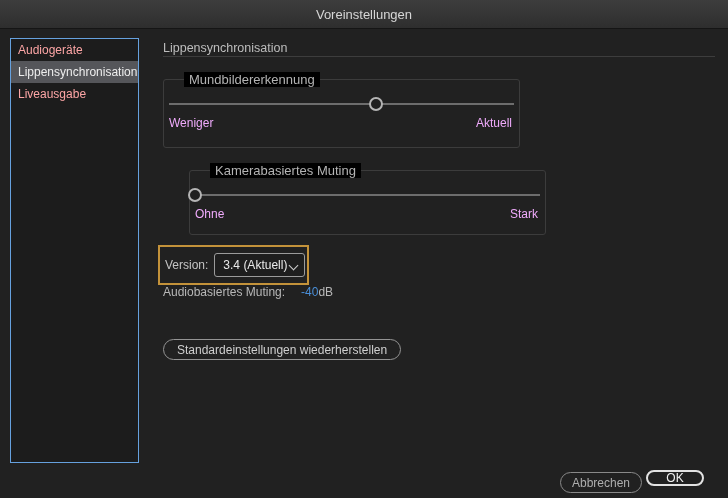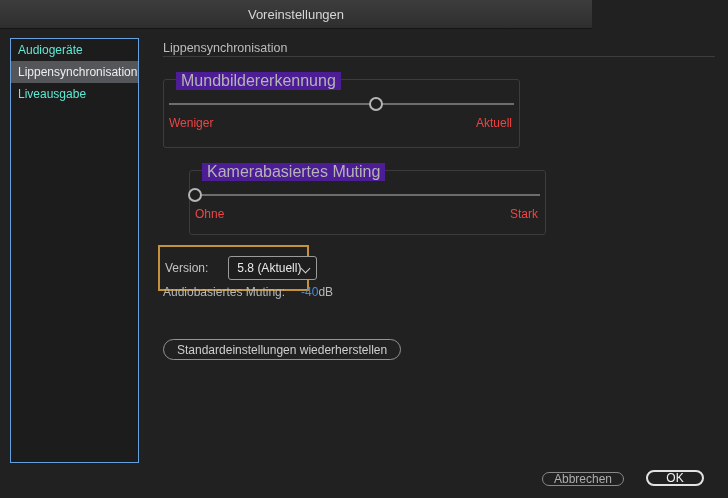--- a/index.html
+++ b/index.html
@@ -14,21 +14,21 @@
   .dialog {
     position: relative;
     width: 728px;
     height: 498px;
     background: #212121;
   }
   
   .titlebar {
     position: absolute;
     left: 0; top: 0;
-    width: 592px; height: 28px;
+    width: 728px; height: 28px;
     background: linear-gradient(#3d3d3d, #2e2e2e);
     border-bottom: 1px solid #151515;
     display: flex;
     align-items: center;
     justify-content: center;
   }
   .titlebar-text {
     color: #d6d6d6;
     font-size: 13px;
   }
@@ -39,21 +39,21 @@
     width: 129px; height: 425px;
     background: #1c1c1c;
     border: 1px solid #66a1de;
     box-sizing: border-box;
   }
   .sidebar-item {
     height: 22px;
     line-height: 22px;
     padding-left: 7px;
     font-size: 12px;
-    color: #5eead4;
+    color: #fca5a5;
     cursor: default;
     white-space: nowrap;
   }
   .sidebar-item.selected {
     background: #55565a;
     color: #ededed;
   }
   
   .content-heading {
     position: absolute;
@@ -72,24 +72,24 @@
     left: 163px;
     width: 357px;
     border: 1px solid #3c3c3c;
     border-radius: 3px;
     box-sizing: border-box;
   }
   .fieldset-1 { top: 79px; height: 69px; }
   .fieldset-2 { top: 170px; height: 65px; margin-left: 26px; }
   .legend {
     position: absolute;
-    left: 12px; top: -8px;
-    background: #4c1d95;
+    left: 20px; top: -8px;
+    background: #000000;
     padding: 0 5px;
-    font-size: 16px;
+    font-size: 13px;
     color: #b4b4b4;
     white-space: nowrap;
   }
   .slider-track {
     position: absolute;
     left: 5px;
     width: 345px;
     height: 2px;
     background: #6d6d6d;
   }
@@ -103,33 +103,32 @@
     border-radius: 50%;
     background: #1f1f1f;
   }
   .slider-labels {
     position: absolute;
     left: 5px; right: 7px;
     top: 36px;
     display: flex;
     justify-content: space-between;
     font-size: 12px;
-    color: #ef4444;
+    color: #f0abfc;
   }
   
   .version-box {
     position: absolute;
     left: 158px; top: 245px;
-    width: 151px; height: 46px;
+    width: 151px; height: 40px;
     border: 2px solid #c3923a;
     box-sizing: border-box;
     display: flex;
     align-items: center;
     padding-left: 5px;
-    gap: 14px;
   }
   .version-label {
     font-size: 12px;
     color: #c4c4c4;
     margin-right: 6px;
     white-space: nowrap;
   }
   .version-select {
     width: 91px; height: 24px;
     background: #1e1e1e;
@@ -190,22 +189,22 @@
     cursor: default;
     white-space: nowrap;
   }
   .reset-button {
     left: 163px; top: 339px;
     height: 21px;
     padding: 8px 13px;
     color: #cfcfcf;
   }
   .cancel-button {
-    left: 542px; top: 472px;
-    width: 82px; height: 14px;
+    left: 560px; top: 472px;
+    width: 82px; height: 21px;
     border-color: #898989;
     color: #aeaeae;
   }
   .ok-button {
     left: 646px; top: 470px;
     width: 58px; height: 16px;
     border: 2px solid #e3e3e3;
     color: #f0f0f0;
   }
 </style>
@@ -245,21 +244,21 @@
     </div>
     <div class="slider-labels">
       <span>Ohne</span>
       <span>Stark</span>
     </div>
   </div>
 
   <div class="version-box">
     <span class="version-label">Version:</span>
     <div class="version-select">
-      <span class="version-select-text">5.8 (Aktuell)</span>
+      <span class="version-select-text">3.4 (Aktuell)</span>
       <span class="chevron"></span>
     </div>
   </div>
 
   <div class="audio-row">
     <span>Audiobasiertes Muting:</span><span class="hot-text">-40</span><span class="unit">dB</span>
   </div>
 
   <button class="pill-button reset-button">Standardeinstellungen wiederherstellen</button>
 

